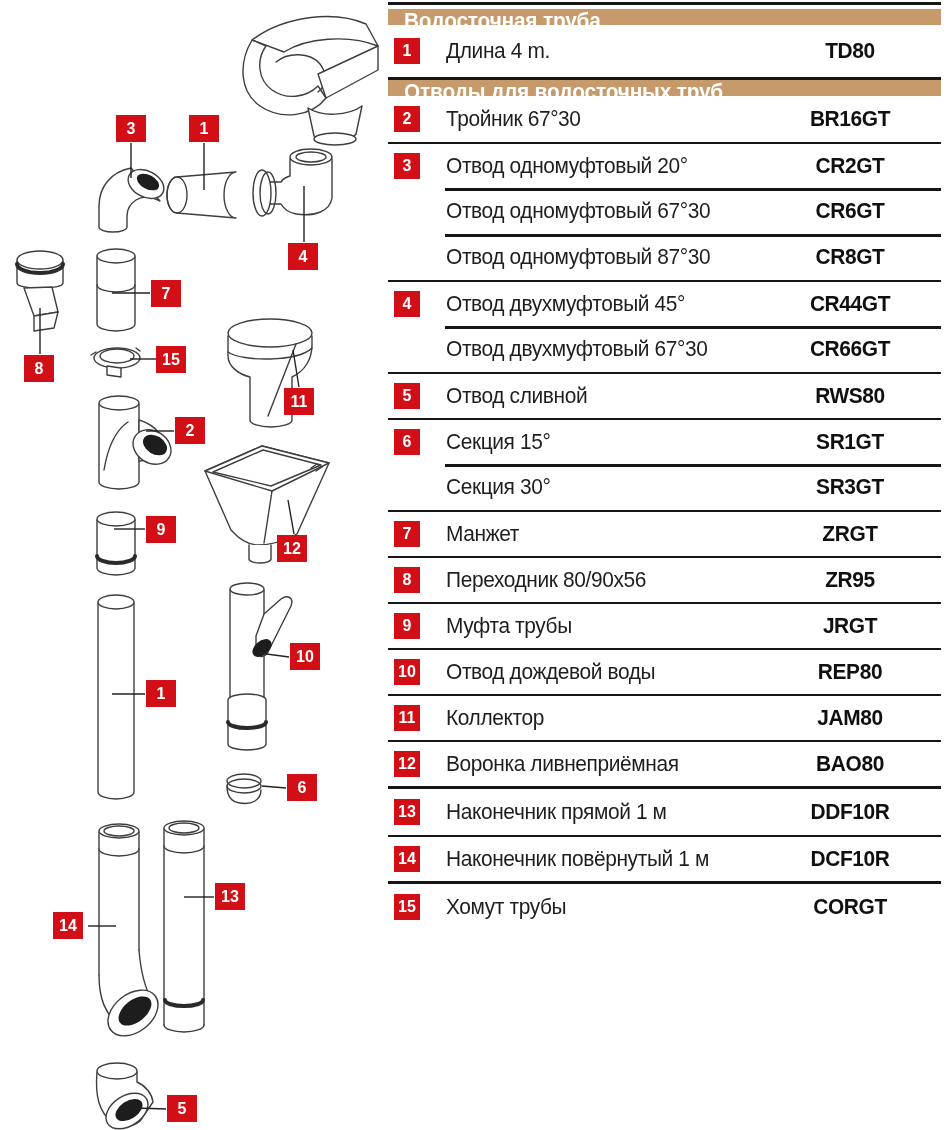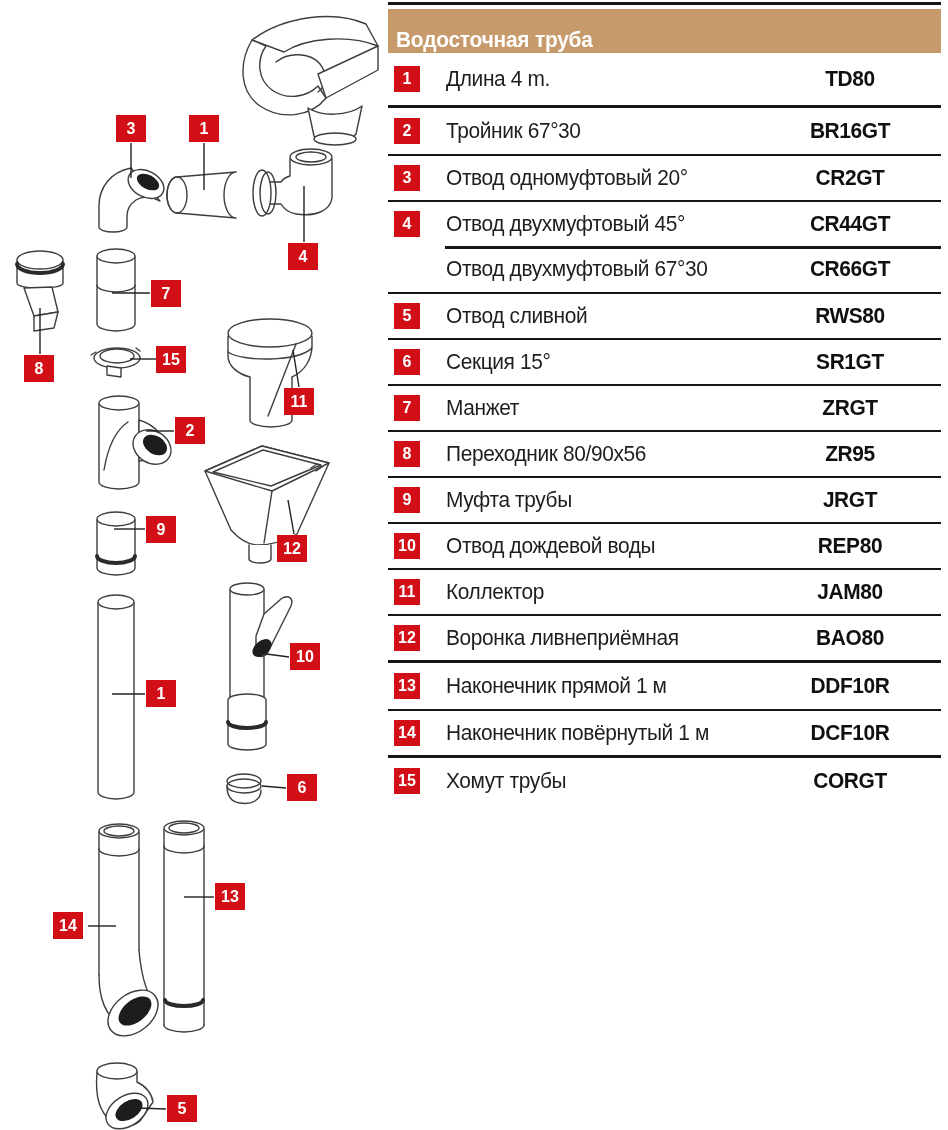--- a/index.html
+++ b/index.html
@@ -11,21 +11,21 @@
   .diagram{position:absolute;left:0;top:0;width:388px;height:1130px;background:#fff}
   .diagram svg{position:absolute;left:0;top:0}
   .callout{position:absolute;min-width:30px;height:27px;padding:0 5px;
            display:flex;align-items:center;justify-content:center;
            color:#fff;font-weight:bold;font-size:16px;line-height:1}
 
   
   .spec-table{position:absolute;left:388px;top:2px;width:553px}
   .rule{height:3px;background:#161616}
   .rule.gap{margin-bottom:4px}
-  .band{height:44px;display:flex;align-items:flex-end;padding-left:8px}
+  .band{height:16px;display:flex;align-items:flex-start;padding-left:16px}
   .band-txt{font-size:21.5px;font-weight:bold;color:#fff;letter-spacing:-0.2px;
             transform:scaleX(0.97);transform-origin:left center;white-space:nowrap}
   .row{position:relative;height:46px;display:flex;align-items:center;padding-left:6px}
   .row.tall{height:52px}
   .row.numbered:not(.first){border-top:2.5px solid #161616}
   .row.indent::before{content:"";position:absolute;left:57px;right:0;top:0;height:2.5px;background:#161616}
   .badge{min-width:26px;height:26px;padding:0 4px;display:flex;align-items:center;
          justify-content:center;color:#fff;font-size:16px;font-weight:bold;line-height:1}
   .badge.empty{background:transparent !important}
   .label{margin-left:26px;font-size:22px;color:#1e1e1e;letter-spacing:-0.4px;
@@ -216,49 +216,67 @@
 <div class="rule gap" style="background: rgb(22, 22, 22);"></div>
     <div class="band" style="background: rgb(198, 154, 107);">
       <span class="band-txt" style="color: rgb(255, 255, 255);">Водосточная труба</span>
     </div>
     <div class="row numbered first tall">
       <div class="badge" style="background: rgb(210, 15, 22);">1</div>
       <span class="label">Длина 4 m.</span>
       <span class="code">TD80</span>
     </div>
     <div class="rule" style="background: rgb(22, 22, 22);"></div>
+    <div class="band" style="background: rgb(198, 154, 107);">
+      <span class="band-txt" style="color: rgb(255, 255, 255);">Отводы для водосточных труб</span>
+    </div>
     <div class="row numbered first">
       <div class="badge" style="background: rgb(210, 15, 22);">2</div>
       <span class="label">Тройник 67°30</span>
       <span class="code">BR16GT</span>
     </div>
     <div class="row numbered">
       <div class="badge" style="background: rgb(210, 15, 22);">3</div>
       <span class="label">Отвод одномуфтовый 20°</span>
       <span class="code">CR2GT</span>
     </div>
+    <div class="row indent">
+      <div class="badge empty"></div>
+      <span class="label">Отвод одномуфтовый 67°30</span>
+      <span class="code">CR6GT</span>
+    </div>
+    <div class="row indent">
+      <div class="badge empty"></div>
+      <span class="label">Отвод одномуфтовый 87°30</span>
+      <span class="code">CR8GT</span>
+    </div>
     <div class="row numbered">
       <div class="badge" style="background: rgb(210, 15, 22);">4</div>
       <span class="label">Отвод двухмуфтовый 45°</span>
       <span class="code">CR44GT</span>
     </div>
     <div class="row indent">
       <div class="badge empty"></div>
       <span class="label">Отвод двухмуфтовый 67°30</span>
       <span class="code">CR66GT</span>
     </div>
     <div class="row numbered">
       <div class="badge" style="background: rgb(210, 15, 22);">5</div>
       <span class="label">Отвод сливной</span>
       <span class="code">RWS80</span>
     </div>
     <div class="row numbered">
       <div class="badge" style="background: rgb(210, 15, 22);">6</div>
       <span class="label">Секция 15°</span>
       <span class="code">SR1GT</span>
+    </div>
+    <div class="row indent">
+      <div class="badge empty"></div>
+      <span class="label">Секция 30°</span>
+      <span class="code">SR3GT</span>
     </div>
     <div class="row numbered">
       <div class="badge" style="background: rgb(210, 15, 22);">7</div>
       <span class="label">Манжет</span>
       <span class="code">ZRGT</span>
     </div>
     <div class="row numbered">
       <div class="badge" style="background: rgb(210, 15, 22);">8</div>
       <span class="label">Переходник 80/90x56</span>
       <span class="code">ZR95</span>

